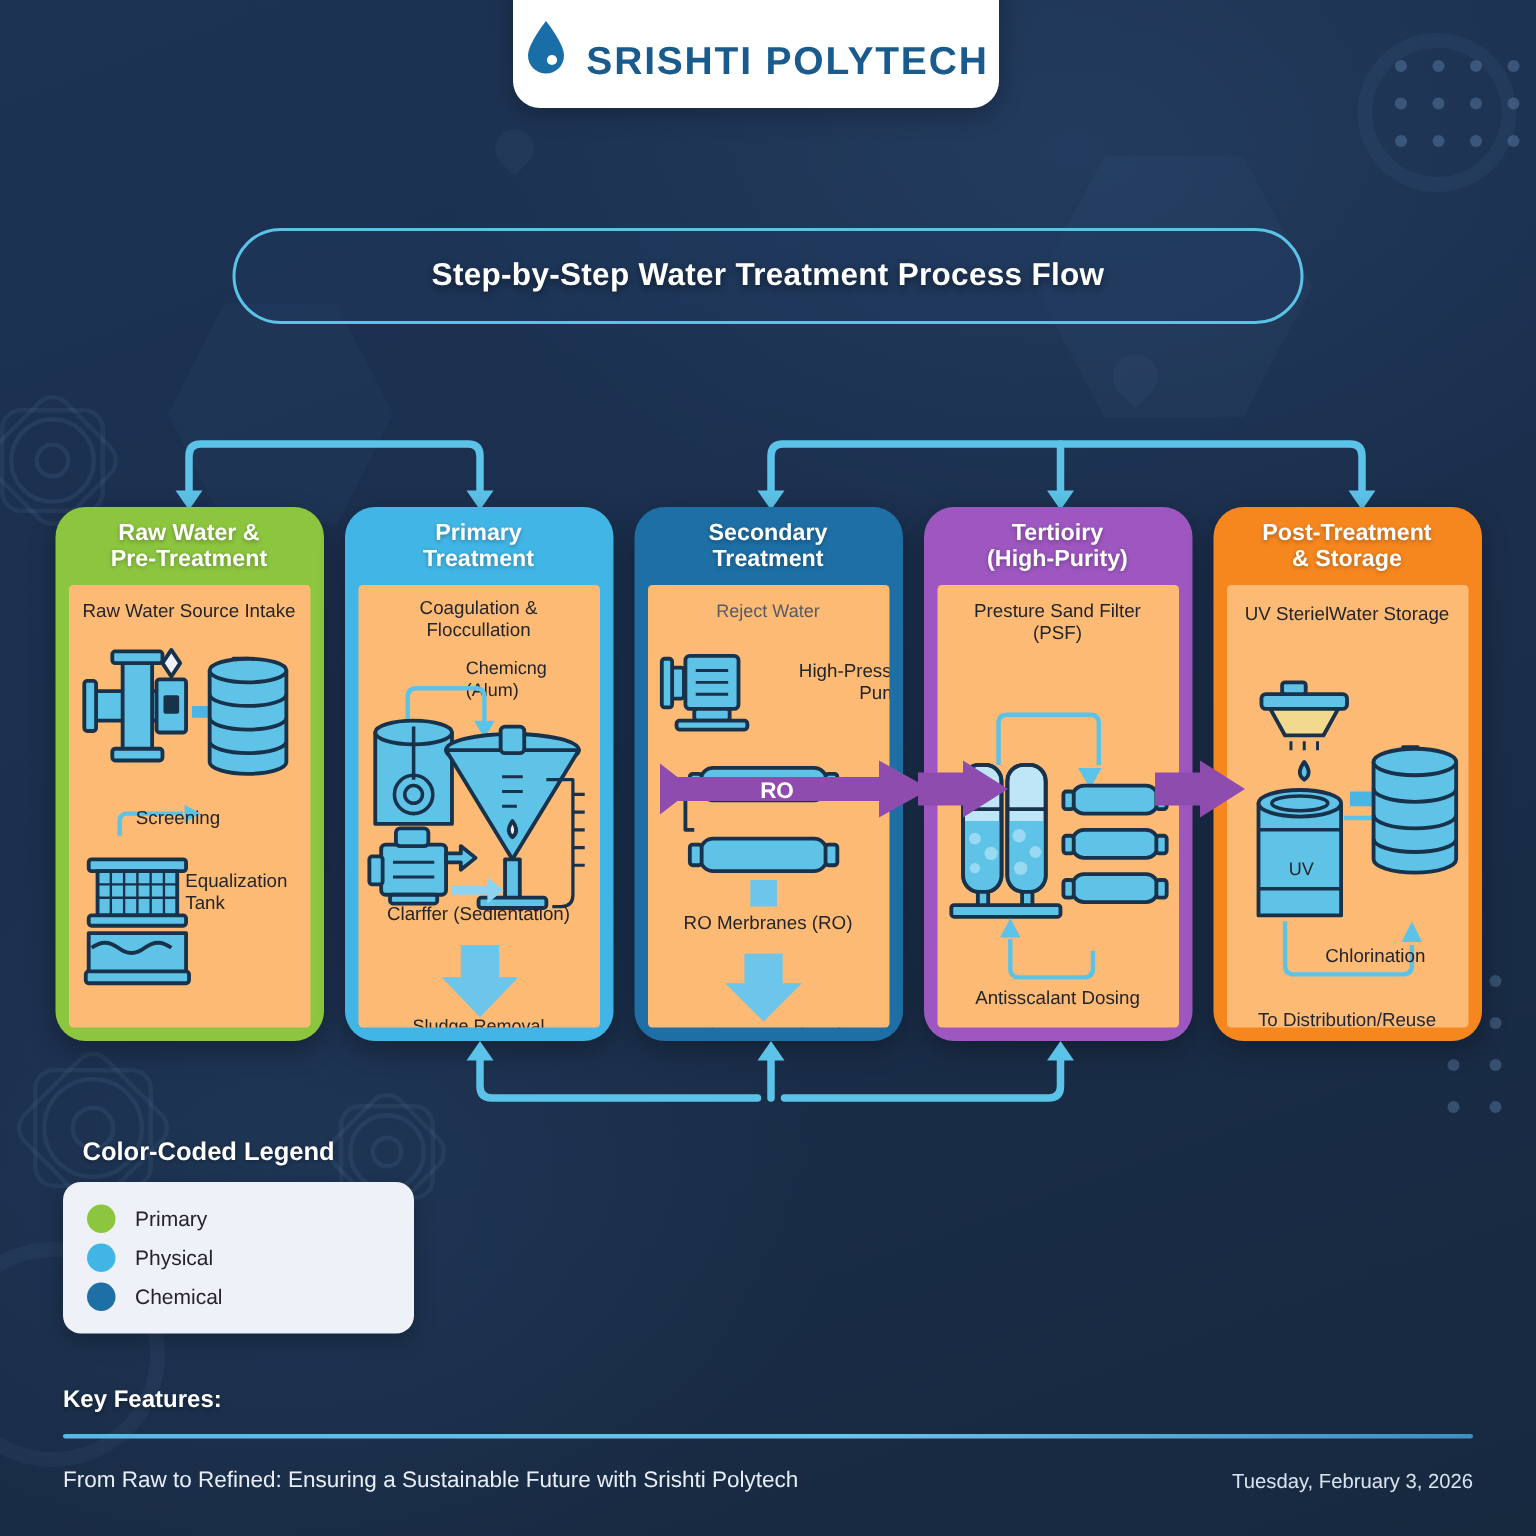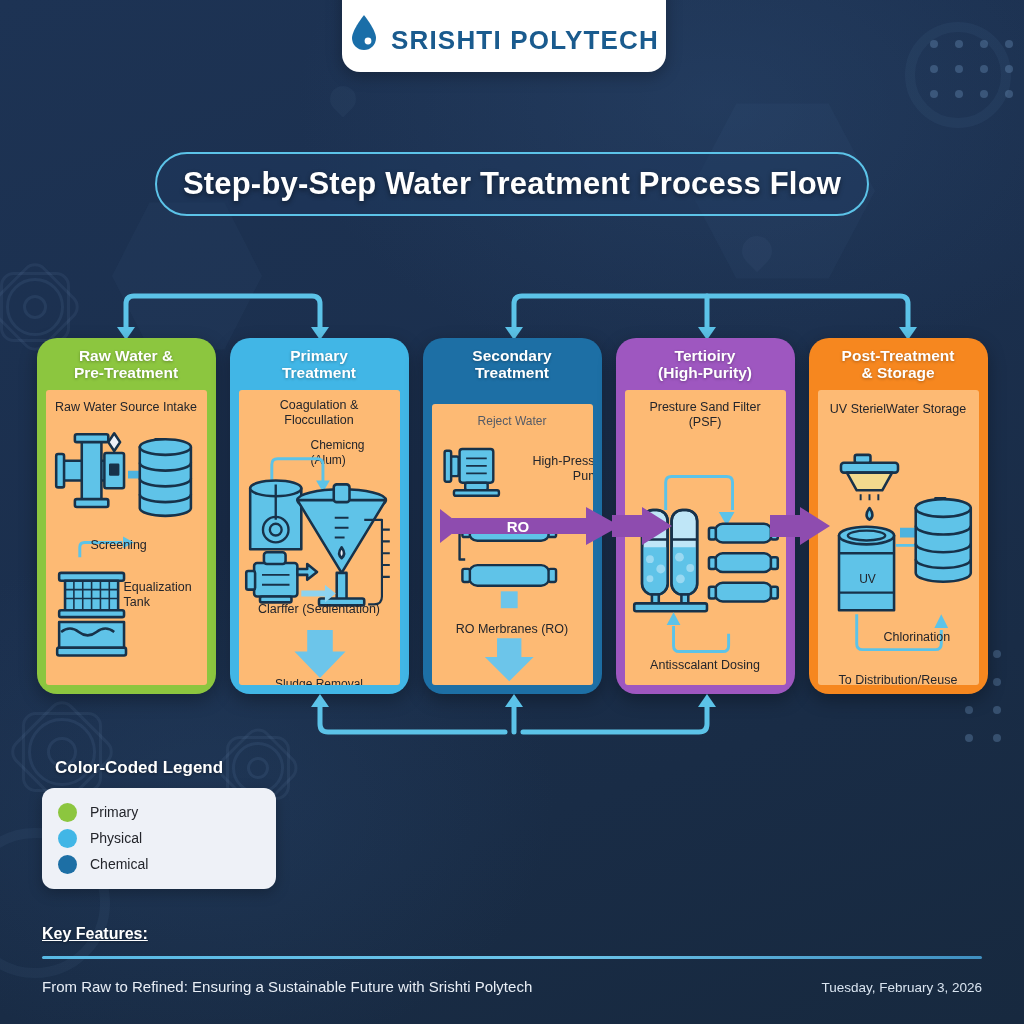--- a/index.html
+++ b/index.html
@@ -59,21 +59,21 @@
   }
 
   
   #title-banner {
     position:absolute; left:155px; top:152px; width:714px; height:64px;
     border:2px solid #5cc3e8; border-radius:34px;
     background: rgba(30,58,95,0.45);
     display:flex; align-items:center; justify-content:center;
   }
   #title-text {
-    color:#ffffff; font-size:31px; font-weight:bold; letter-spacing:0.2px;
+    color:#ffffff; font-size:21px; font-weight:bold; letter-spacing:0.2px;
     text-shadow: 0 2px 5px rgba(0,0,0,0.45);
   }
 
   
   #connectors-top, #connectors-bottom { position:absolute; left:0; pointer-events:none; }
   #connectors-top { top:282px; width:1024px; height:64px; }
   #connectors-bottom { top:690px; width:1024px; height:56px; }
 
   
   #columns {
@@ -121,21 +121,20 @@
   }
   .leg-row { display:flex; align-items:center; gap:13px; height:26px; }
   .leg-dot { width:19px; height:19px; border-radius:50%; flex:none; }
   .leg-lab { color:#23252b; font-size:14px; }
 
   
   #key-features {
     position:absolute; left:42px; top:925px;
     color:#ffffff; font-size:16px; font-weight:bold;
     text-shadow:0 1px 3px rgba(0,0,0,0.4);
-    text-decoration:underline;
   }
   #footer-rule {
     position:absolute; left:42px; top:956px; width:940px; height:3px;
     background: linear-gradient(90deg,#58b9e4 0%,#6cc5ea 55%,#3f8fc0 100%);
     border-radius:2px;
   }
   #footer-tag {
     position:absolute; left:42px; top:978px;
     color:#e8eef6; font-size:15px;
   }
@@ -338,21 +337,21 @@
               <path d="M68 244 h26 v22 h13 l-26 27 l-26 -27 h13 Z"></path>
             </g>
           </g>
         </svg>
       </div>
       <div class="lbl" style="top:212px; padding:0 8px;">Clarffer (Sedientation)</div>
       <div class="lbl sm" style="top:287px;">Sludge Removal</div>
     </div>
   </div>
 
-  <div class="col" style="background:#1d6fa5;gap:14px;">
+  <div class="col" style="background:#1d6fa5;">
     <div class="col-head">
       <span>Secondary</span>
       <span>Treatment</span>
     </div>
     <div class="col-body">
       <div class="lbl sm" style="top:10px; color:#555b66;">Reject Water</div>
       <div class="svgwrap">
         <svg viewBox="0 0 161 300">
           <g stroke="#17324a" stroke-width="2.6" stroke-linejoin="round">
 

